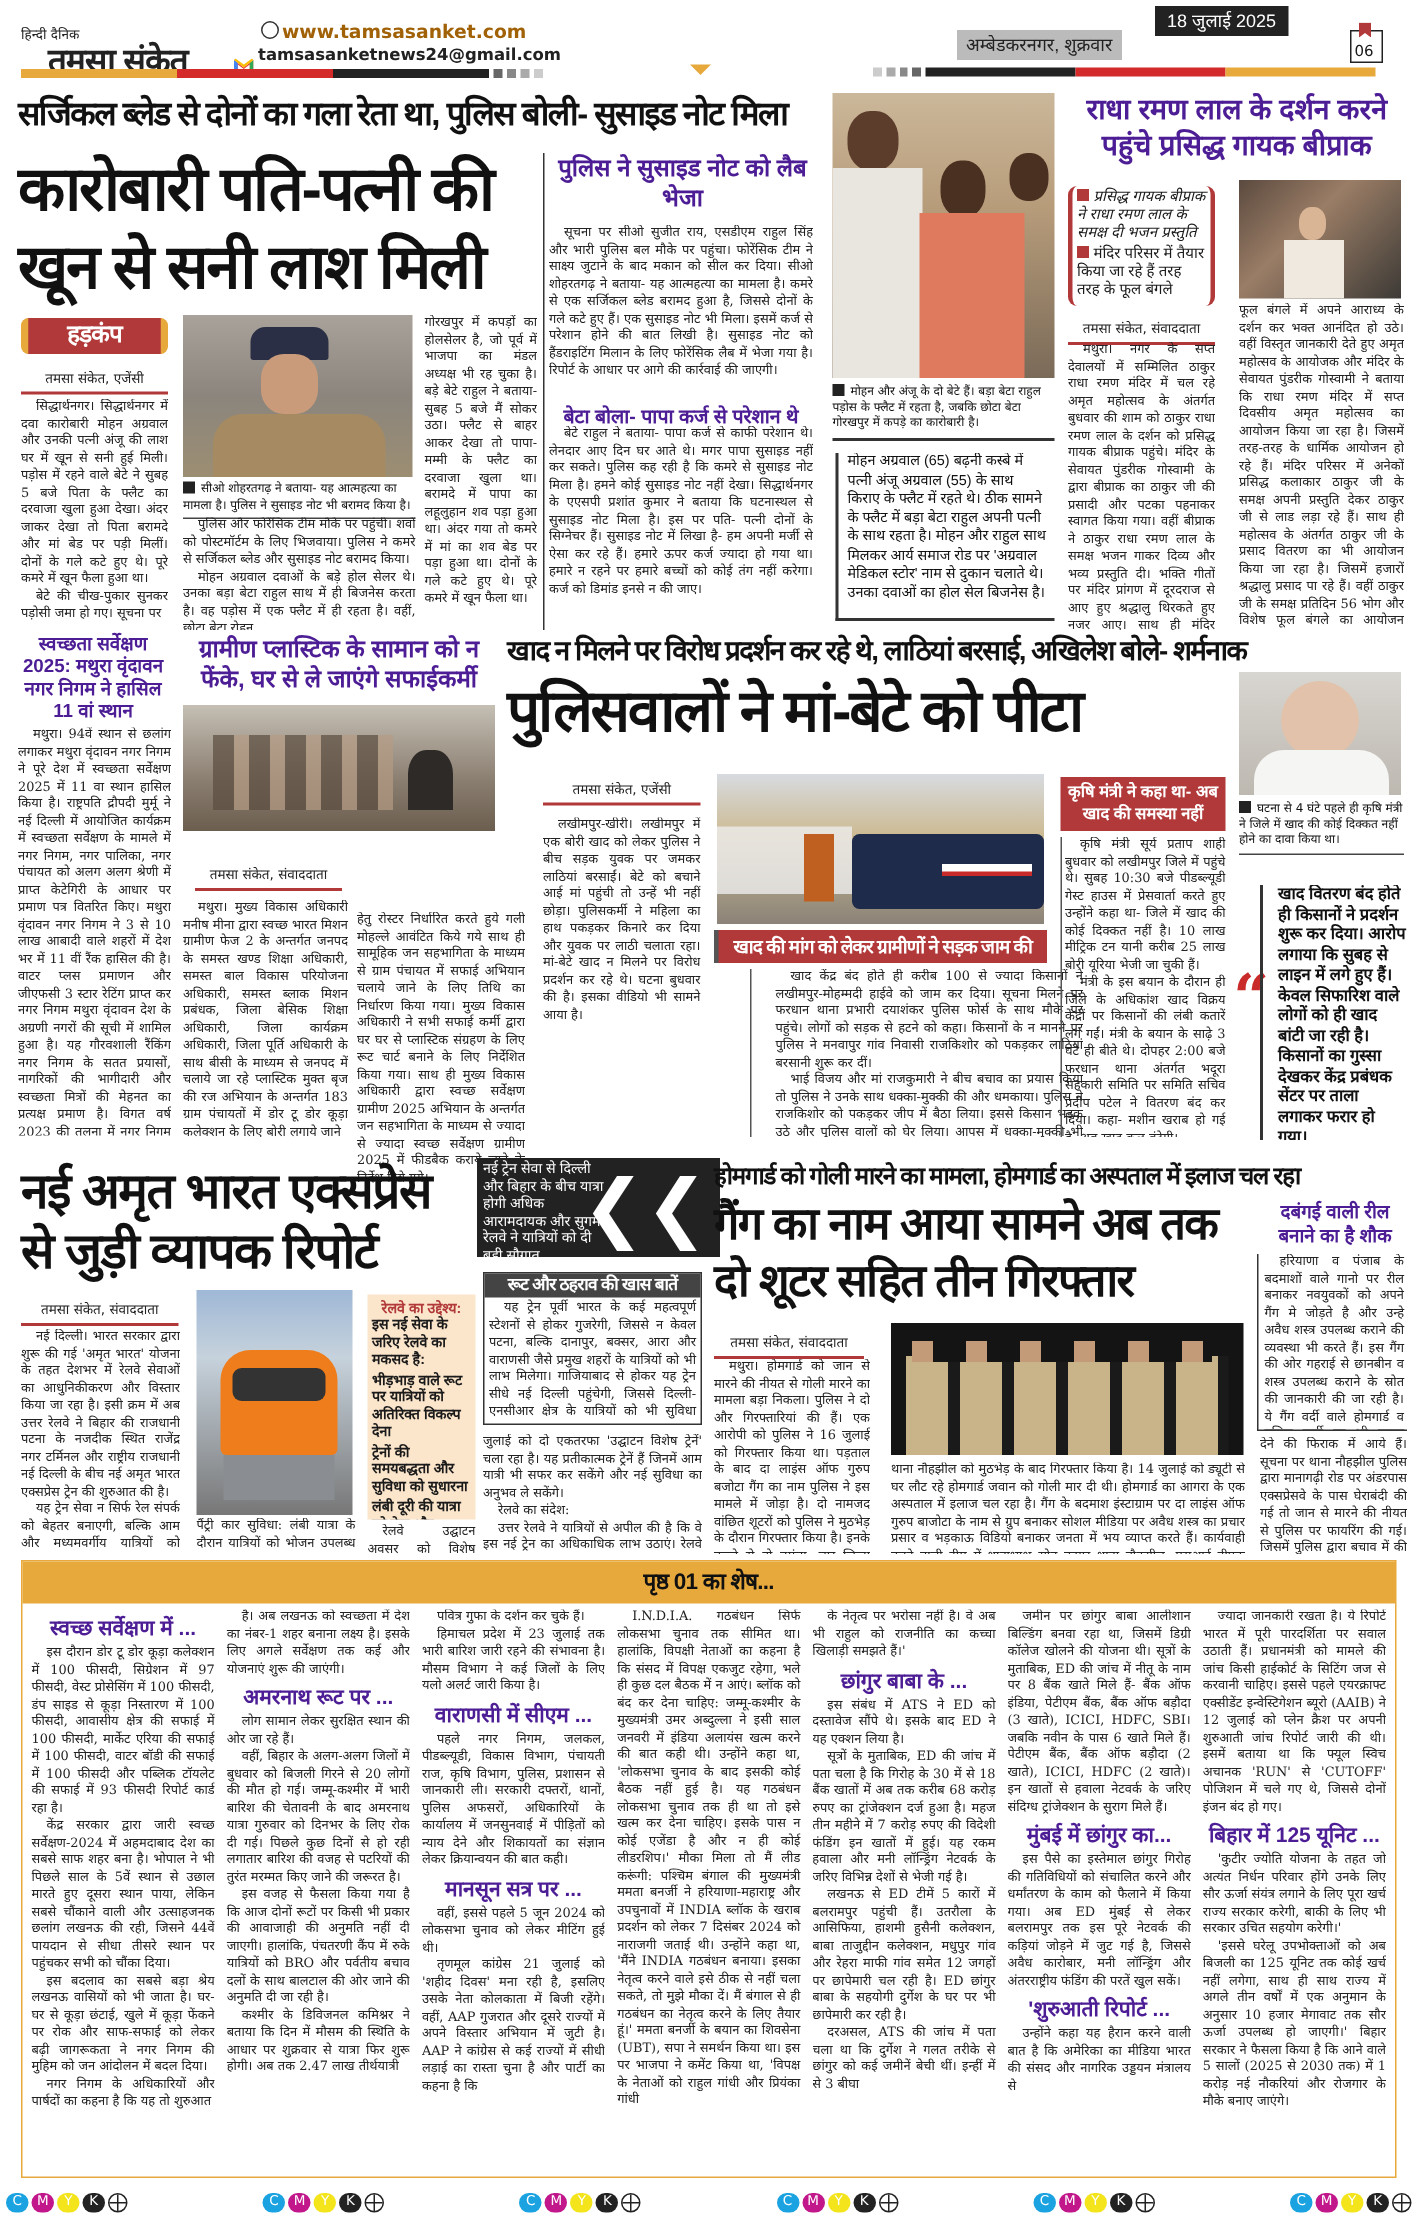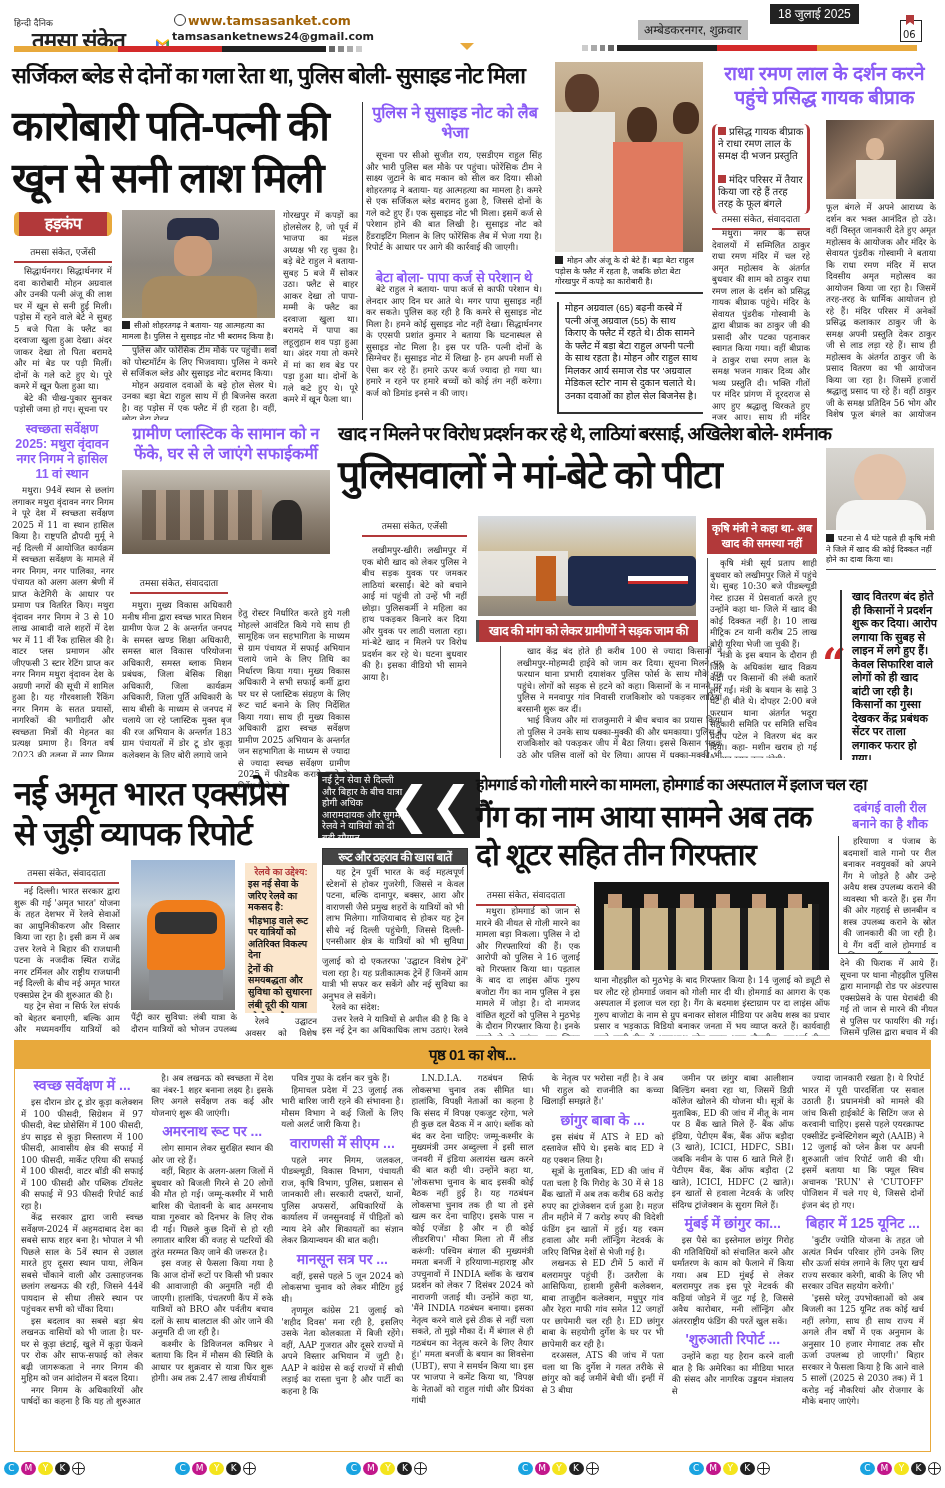--- a/index.html
+++ b/index.html
@@ -8,21 +8,21 @@
 .sans{font-family:"DejaVu Sans","Liberation Sans",sans-serif}
 .cond{font-family:"Liberation Sans","DejaVu Sans",sans-serif}
 .body-text{font-size:8.6px;line-height:11.5px;text-align:justify;color:#222;font-family:"DejaVu Serif",serif}
 .body-text p{text-indent:10px}
 .byline{font-size:9px;text-align:center;border-bottom:2px solid #b2393a;padding-bottom:3px;font-family:"DejaVu Sans",sans-serif;color:#222}
 .photo{background:#888;overflow:hidden}
 .caption{font-size:8px;line-height:10.5px;font-family:"DejaVu Sans",sans-serif;color:#111}
 .caption .sq{display:inline-block;width:8px;height:8px;background:#222;margin-right:4px;vertical-align:-1px}
 .rule{background:#333}
 .hd{font-family:"Liberation Sans","DejaVu Sans",sans-serif;font-weight:bold;color:#111;letter-spacing:-0.5px}
-.sub-hd{font-family:"Liberation Sans","DejaVu Sans",sans-serif;font-weight:bold;text-align:center;color:#8b5cf6}
+.sub-hd{font-family:"Liberation Sans","DejaVu Sans",sans-serif;font-weight:bold;text-align:center;color:#4c1d95}
 .cmyk{display:flex;gap:2px;align-items:center}
 .cmyk span{display:inline-block;width:15px;height:13px;border-radius:7px;font-size:9px;text-align:center;line-height:13px;color:#fff;font-family:"DejaVu Sans",sans-serif}
 .cmyk .reg{width:13px;height:13px;border:1px solid #222;border-radius:50%;position:relative;background:#fff}
 .cmyk .reg:before{content:"";position:absolute;left:5px;top:0;width:1px;height:11px;background:#222}
 .cmyk .reg:after{content:"";position:absolute;top:5px;left:0;height:1px;width:11px;background:#222}
 </style>
 </head>
 <body>
 
 <div class="abs" style="left:0;top:0;width:945px;height:60px;">
@@ -113,21 +113,21 @@
 <div class="abs caption" style="left:555px;top:256px;width:150px;">
   <span class="sq"></span><span>मोहन और अंजू के दो बेटे हैं। बड़ा बेटा राहुल पड़ोस के फ्लैट में रहता है, जबकि छोटा बेटा गोरखपुर में कपड़े का कारोबारी है।</span>
 </div>
 <div class="abs rule" style="left:555px;top:292px;width:148px;height:1.5px;"></div>
 <div class="abs cond" style="left:557px;top:302px;width:146px;height:112px;border-left:2px solid #333;border-bottom:2px solid #333;padding:0 4px 2px 6px;font-size:9.6px;line-height:12.5px;color:#111;overflow:hidden;">
   <span>मोहन अग्रवाल (65) बढ़नी कस्बे में पत्नी अंजू अग्रवाल (55) के साथ किराए के फ्लैट में रहते थे। ठीक सामने के फ्लैट में बड़ा बेटा राहुल अपनी पत्नी के साथ रहता है। मोहन और राहुल साथ मिलकर आर्य समाज रोड पर 'अग्रवाल मेडिकल स्टोर' नाम से दुकान चलाते थे। उनका दवाओं का होल सेल बिजनेस है।</span>
 </div>
 
 <div class="abs sub-hd" style="left:712px;top:62px;width:225px;font-size:19px;line-height:24px;font-weight:900;">राधा रमण लाल के दर्शन करने पहुंचे प्रसिद्ध गायक बीप्राक</div>
 <div class="abs" style="left:712px;top:124px;width:98px;border-left:3px solid #b2393a;border-right:3px solid #b2393a;border-radius:6px;padding:2px 3px 4px;">
-  <div class="cond" style="font-size:10px;line-height:12px;margin-bottom:12px;"><span style="display:inline-block;width:8px;height:8px;background:#b2393a;margin-right:3px;"></span><span>प्रसिद्ध गायक बीप्राक ने राधा रमण लाल के समक्ष दी भजन प्रस्तुति</span></div>
+  <div class="cond" style="font-size:10px;line-height:12px;margin-bottom:2px;font-style:italic;"><span style="display:inline-block;width:8px;height:8px;background:#b2393a;margin-right:3px;"></span><span>प्रसिद्ध गायक बीप्राक ने राधा रमण लाल के समक्ष दी भजन प्रस्तुति</span></div>
   <div class="cond" style="font-size:10px;line-height:12px;"><span style="display:inline-block;width:8px;height:8px;background:#b2393a;margin-right:3px;"></span><span>मंदिर परिसर में तैयार किया जा रहे हैं तरह तरह के फूल बंगले</span></div>
 </div>
 <div class="abs byline" style="left:712px;top:212px;width:98px;">तमसा संकेत, संवाददाता</div>
 <div class="abs photo" style="left:826px;top:120px;width:108px;height:79px;background:linear-gradient(135deg,#5b4a3f 0%,#9a7d66 40%,#3d3a36 100%);">
   <div style="position:absolute;left:40px;top:18px;width:18px;height:22px;background:#d9b596;border-radius:45%"></div>
   <div style="position:absolute;left:30px;top:40px;width:40px;height:39px;background:#efe9df"></div>
 </div>
 <div class="abs body-text" style="left:712px;top:228px;width:98px;height:192px;overflow:hidden;">
   <p>मथुरा। नगर के सप्त देवालयों में सम्मिलित ठाकुर राधा रमण मंदिर में चल रहे अमृत महोत्सव के अंतर्गत बुधवार की शाम को ठाकुर राधा रमण लाल के दर्शन को प्रसिद्ध गायक बीप्राक पहुंचे। मंदिर के सेवायत पुंडरीक गोस्वामी के द्वारा बीप्राक का ठाकुर जी की प्रसादी और पटका पहनाकर स्वागत किया गया। वहीं बीप्राक ने ठाकुर राधा रमण लाल के समक्ष भजन गाकर दिव्य और भव्य प्रस्तुति दी। भक्ति गीतों पर मंदिर प्रांगण में दूरदराज से आए हुए श्रद्धालु थिरकते हुए नजर आए। साथ ही मंदिर परिसर में विशेष फूल बंगले का भी आयोजन किया गया। विशेष</p>
 </div>

